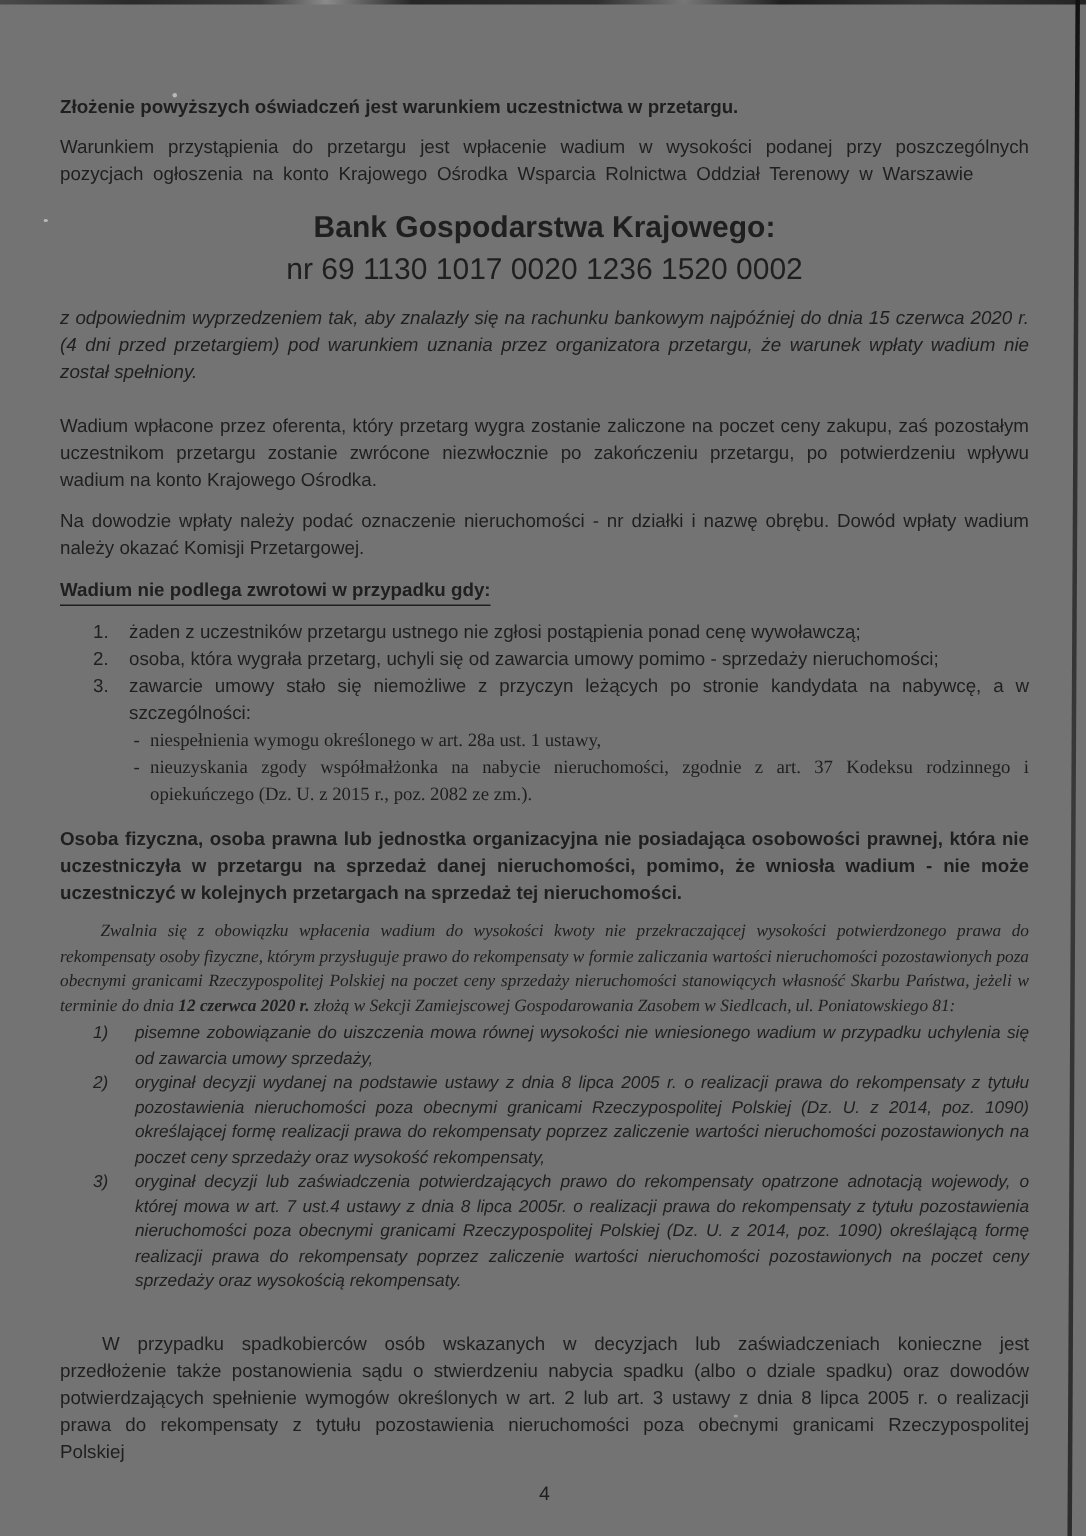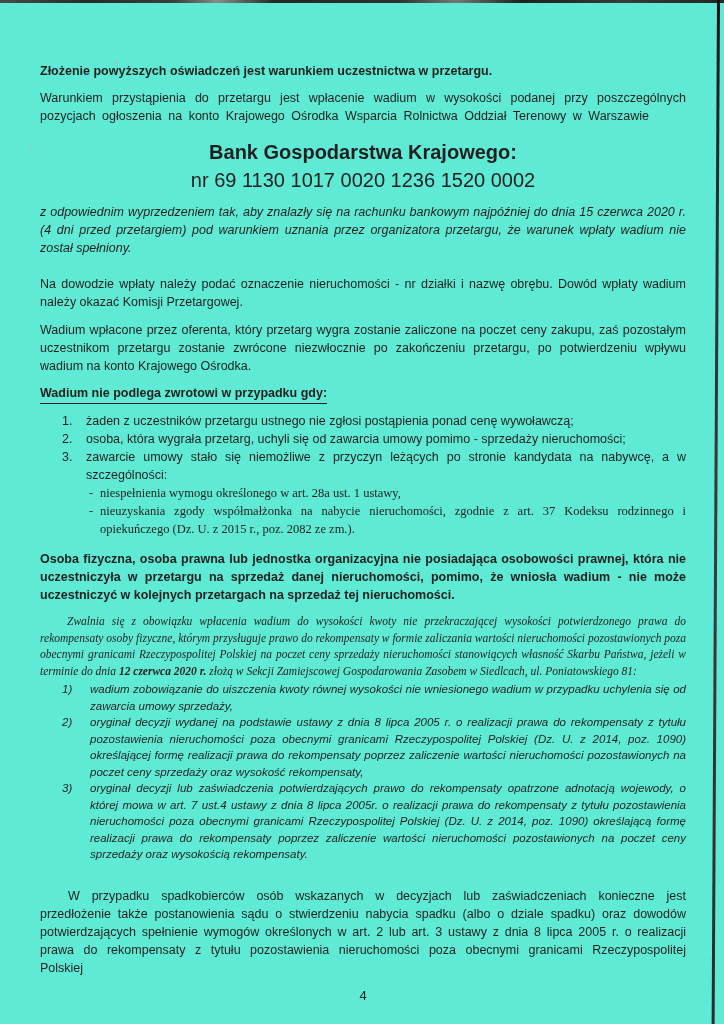--- a/index.html
+++ b/index.html
@@ -4,21 +4,21 @@
 <style>
   html, body {
     margin: 0;
     padding: 0;
     background: #ffffff;
   }
   .page {
     position: relative;
     width: 724px;
     height: 1024px;
-    background: #5eead4;
+    background: #737373;
     overflow: hidden;
     font-family: "Liberation Sans", "DejaVu Sans", sans-serif;
     color: #1f1f1f;
   }
   
   .scan-top {
     position: absolute;
     top: 0; left: 0;
     width: 724px; height: 3px;
     background: linear-gradient(90deg,
@@ -154,44 +154,44 @@
 
     <p class="just para-warunkiem">Warunkiem przystąpienia do przetargu jest wpłacenie wadium w wysokości podanej przy poszczególnych pozycjach ogłoszenia na konto Krajowego Ośrodka Wsparcia Rolnictwa Oddział Terenowy w Warszawie</p>
 
     <div class="bank">
       <p class="bank-name">Bank Gospodarstwa Krajowego:</p>
       <p class="bank-account">nr 69 1130 1017 0020 1236 1520 0002</p>
     </div>
 
     <p class="just para-deadline">z odpowiednim wyprzedzeniem tak, aby znalazły się na rachunku bankowym najpóźniej do dnia 15 czerwca 2020 r. (4 dni przed przetargiem) pod warunkiem uznania przez organizatora przetargu, że warunek wpłaty wadium nie został spełniony.</p>
 
+    <p class="just para-zaliczone">Wadium wpłacone przez oferenta, który przetarg wygra zostanie zaliczone na poczet ceny zakupu, zaś pozostałym uczestnikom przetargu zostanie zwrócone niezwłocznie po zakończeniu przetargu, po potwierdzeniu wpływu wadium na konto Krajowego Ośrodka.</p>
+
     <p class="just para-dowod">Na dowodzie wpłaty należy podać oznaczenie nieruchomości - nr działki i nazwę obrębu. Dowód wpłaty wadium należy okazać Komisji Przetargowej.</p>
-
-    <p class="just para-zaliczone">Wadium wpłacone przez oferenta, który przetarg wygra zostanie zaliczone na poczet ceny zakupu, zaś pozostałym uczestnikom przetargu zostanie zwrócone niezwłocznie po zakończeniu przetargu, po potwierdzeniu wpływu wadium na konto Krajowego Ośrodka.</p>
 
     <p class="heading-underline"><span>Wadium nie podlega zwrotowi w przypadku gdy:</span></p>
 
     <ol class="num-list">
       <li><span>żaden z uczestników przetargu ustnego nie zgłosi postąpienia ponad cenę wywoławczą;</span></li>
       <li><span>osoba, która wygrała przetarg, uchyli się od zawarcia umowy pomimo - sprzedaży nieruchomości;</span></li>
       <li><span>zawarcie umowy stało się niemożliwe z przyczyn leżących po stronie kandydata na nabywcę, a w szczególności:</span>
         <ul class="dash-list">
           <li>niespełnienia wymogu określonego w art. 28a ust. 1 ustawy,</li>
           <li>nieuzyskania zgody współmałżonka na nabycie nieruchomości, zgodnie z art. 37 Kodeksu rodzinnego i opiekuńczego (Dz. U. z 2015 r., poz. 2082 ze zm.).</li>
         </ul>
       </li>
     </ol>
 
     <p class="just para-osoba">Osoba fizyczna, osoba prawna lub jednostka organizacyjna nie posiadająca osobowości prawnej, która nie uczestniczyła w przetargu na sprzedaż danej nieruchomości, pomimo, że wniosła wadium - nie może uczestniczyć w kolejnych przetargach na sprzedaż tej nieruchomości.</p>
 
     <div class="italic-block">
       <p class="italic-intro"><span>Zwalnia się z obowiązku wpłacenia wadium do wysokości kwoty nie przekraczającej wysokości potwierdzonego prawa do rekompensaty osoby fizyczne, którym przysługuje prawo do rekompensaty w formie zaliczania wartości nieruchomości pozostawionych poza obecnymi granicami Rzeczypospolitej Polskiej na poczet ceny sprzedaży nieruchomości stanowiących własność Skarbu Państwa, jeżeli w terminie do dnia </span><b>12 czerwca 2020 r.</b><span> złożą w Sekcji Zamiejscowej Gospodarowania Zasobem w Siedlcach, ul. Poniatowskiego 81:</span></p>
 
       <ol class="italic-list">
-        <li><span>wadium zobowiązanie do uiszczenia kwoty równej wysokości nie wniesionego wadium w przypadku uchylenia się od zawarcia umowy sprzedaży,</span></li>
+        <li><span>pisemne zobowiązanie do uiszczenia mowa równej wysokości nie wniesionego wadium w przypadku uchylenia się od zawarcia umowy sprzedaży,</span></li>
         <li><span>oryginał decyzji wydanej na podstawie ustawy z dnia 8 lipca 2005 r. o realizacji prawa do rekompensaty z tytułu pozostawienia nieruchomości poza obecnymi granicami Rzeczypospolitej Polskiej (Dz. U. z 2014, poz. 1090) określającej formę realizacji prawa do rekompensaty poprzez zaliczenie wartości nieruchomości pozostawionych na poczet ceny sprzedaży oraz wysokość rekompensaty,</span></li>
         <li><span>oryginał decyzji lub zaświadczenia potwierdzających prawo do rekompensaty opatrzone adnotacją wojewody, o której mowa w art. 7 ust.4 ustawy z dnia 8 lipca 2005r. o realizacji prawa do rekompensaty z tytułu pozostawienia nieruchomości poza obecnymi granicami Rzeczypospolitej Polskiej (Dz. U. z 2014, poz. 1090) określającą formę realizacji prawa do rekompensaty poprzez zaliczenie wartości nieruchomości pozostawionych na poczet ceny sprzedaży oraz wysokością rekompensaty.</span></li>
       </ol>
     </div>
 
     <p class="just para-spadkobiercy">W przypadku spadkobierców osób wskazanych w decyzjach lub zaświadczeniach konieczne jest przedłożenie także postanowienia sądu o stwierdzeniu nabycia spadku (albo o dziale spadku) oraz dowodów potwierdzających spełnienie wymogów określonych w art. 2 lub art. 3 ustawy z dnia 8 lipca 2005 r. o realizacji prawa do rekompensaty z tytułu pozostawienia nieruchomości poza obecnymi granicami Rzeczypospolitej Polskiej</p>
 
     <div class="page-number">4</div>
 
   </div>

